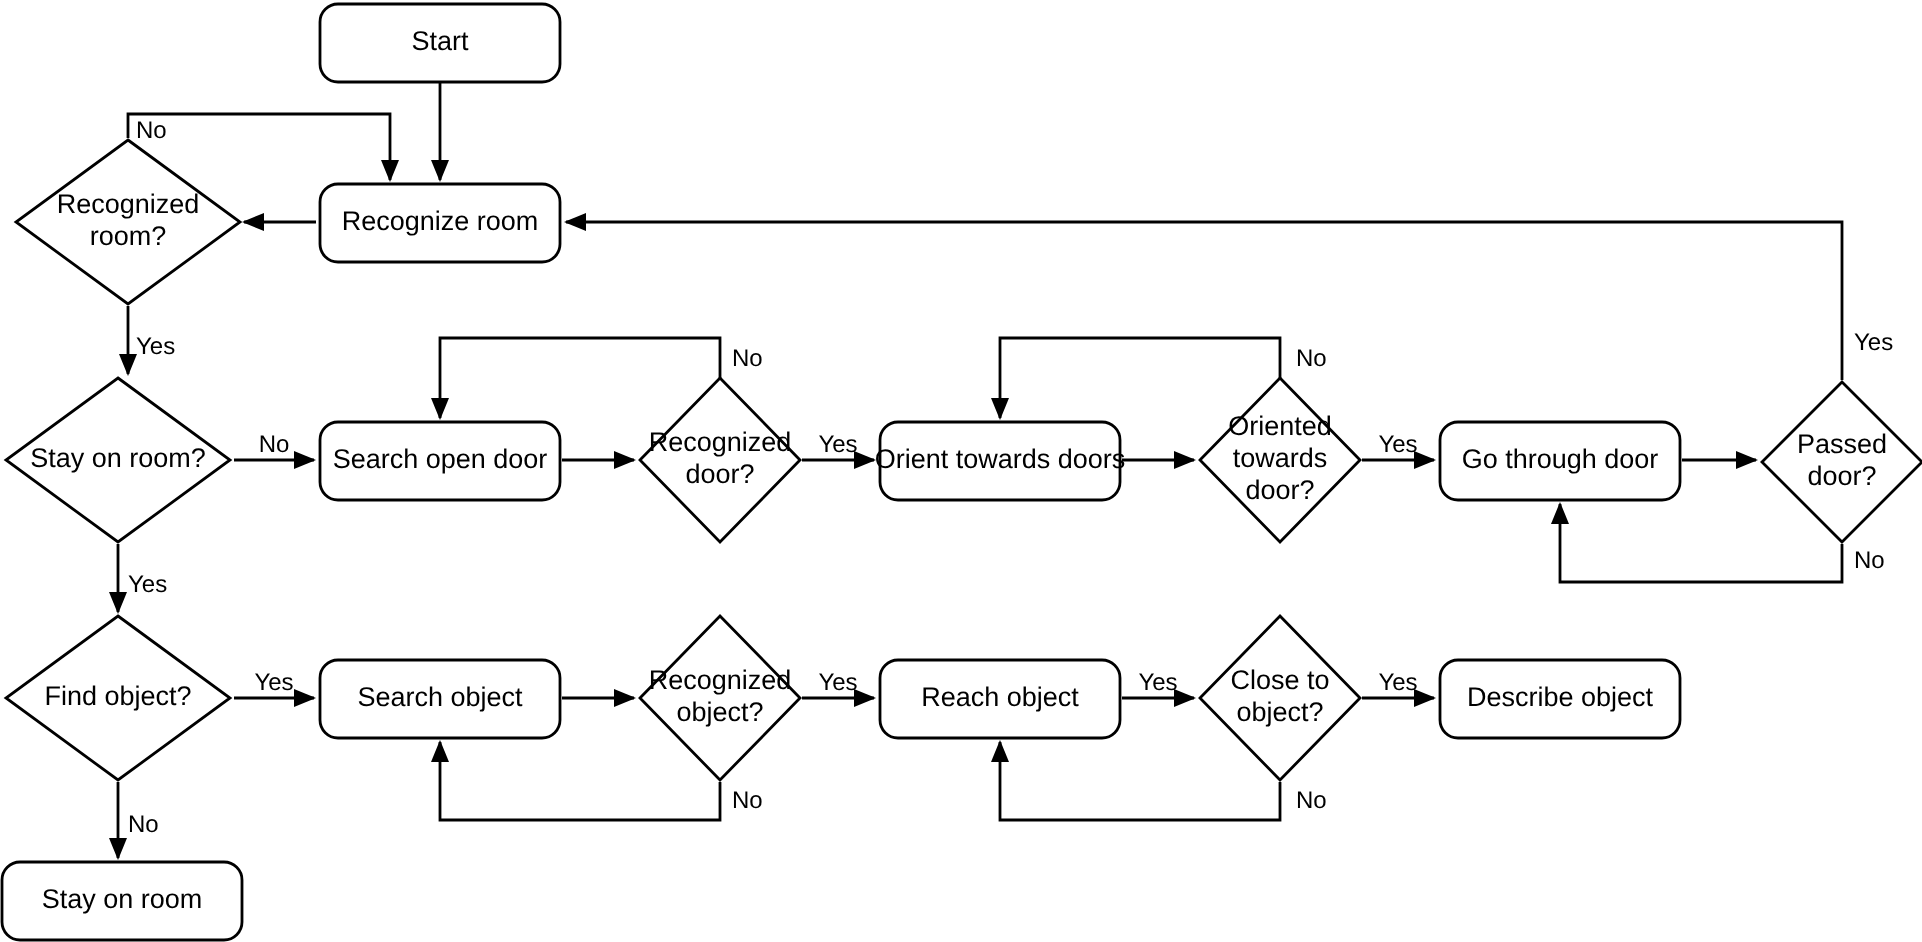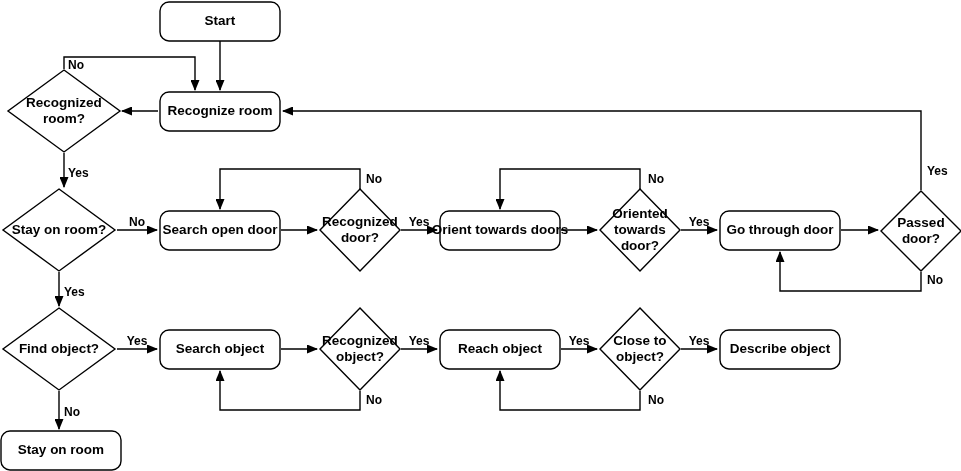--- a/index.html
+++ b/index.html
@@ -7,21 +7,20 @@
     padding: 0;
     background: #ffffff;
   }
   #flowchart-root {
     position: relative;
     width: 961px;
     height: 471px;
     background: #ffffff;
     font-family: "Liberation Sans", sans-serif;
     overflow: hidden;
-    font-weight: bold;
   }
   svg#flow-svg {
     position: absolute;
     left: 0;
     top: 0;
     width: 961px;
     height: 471px;
     display: block;
   }
   .node-shape {

